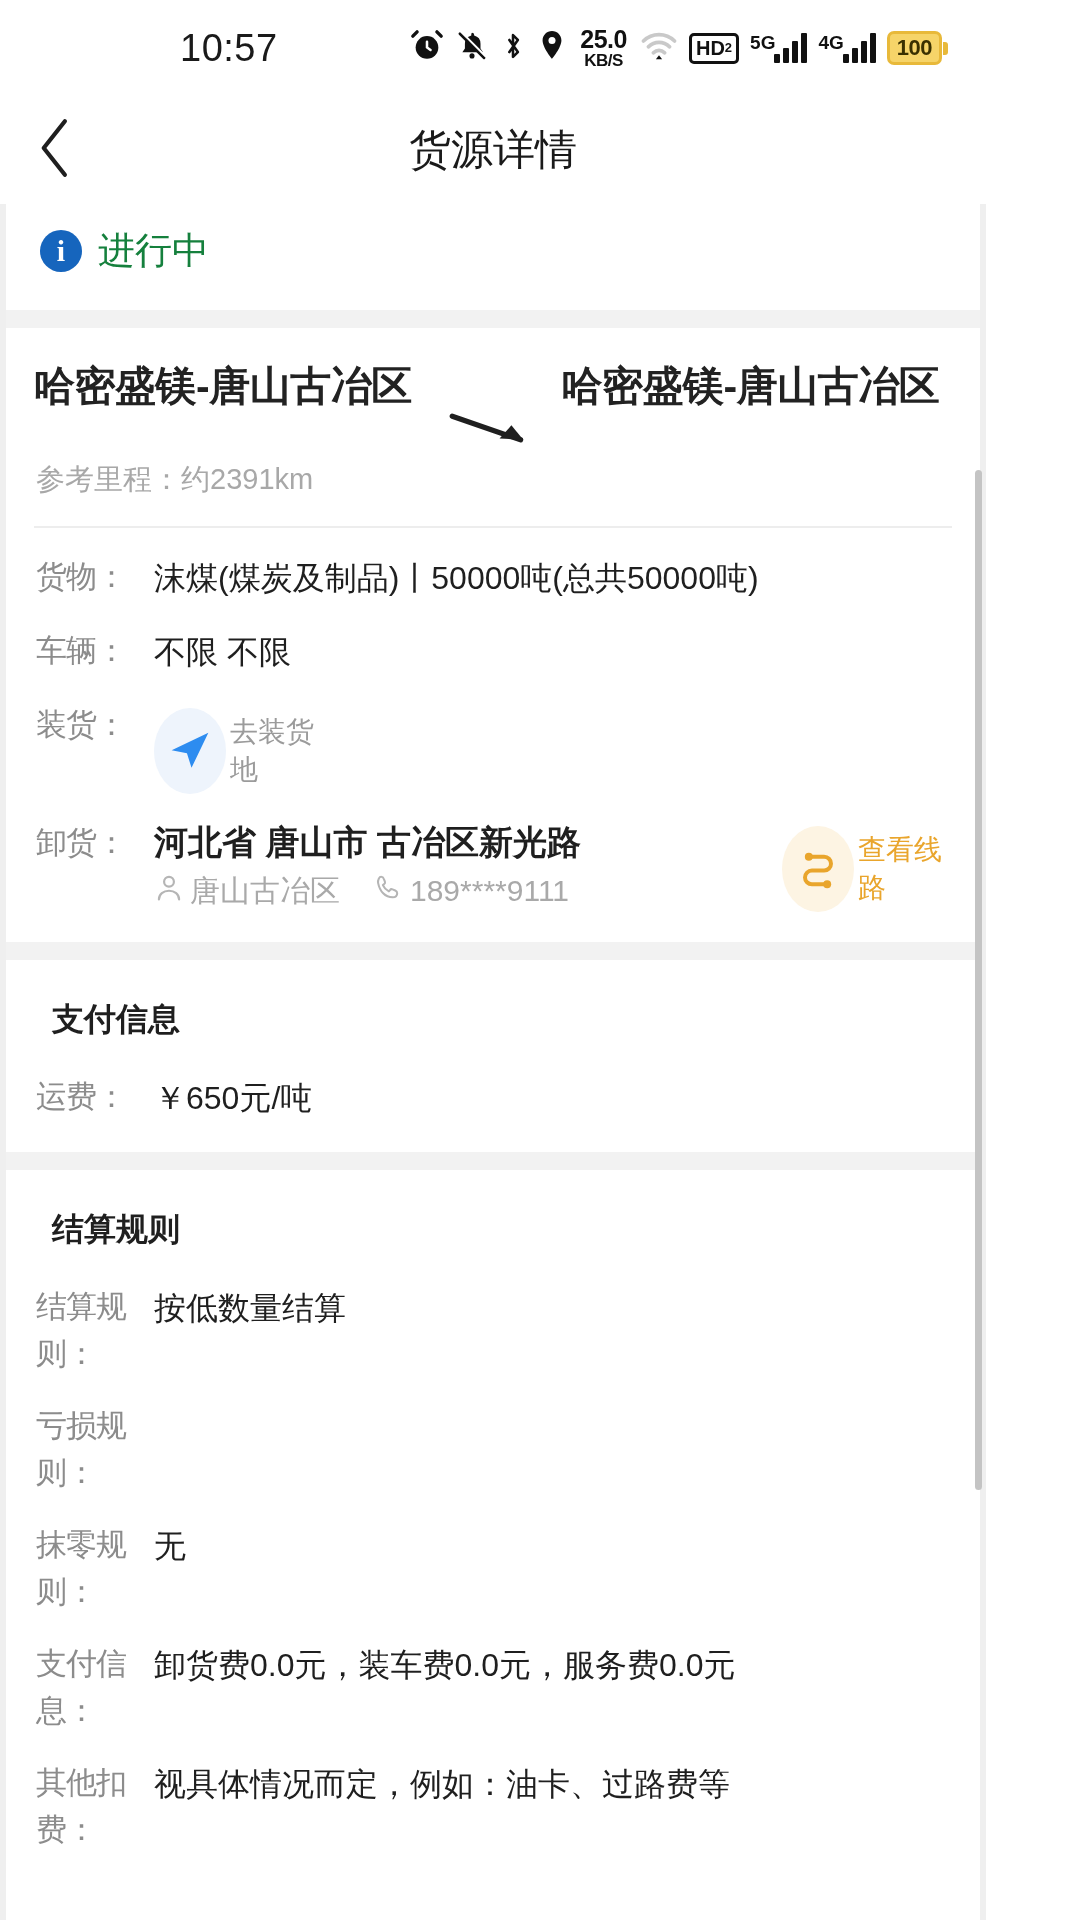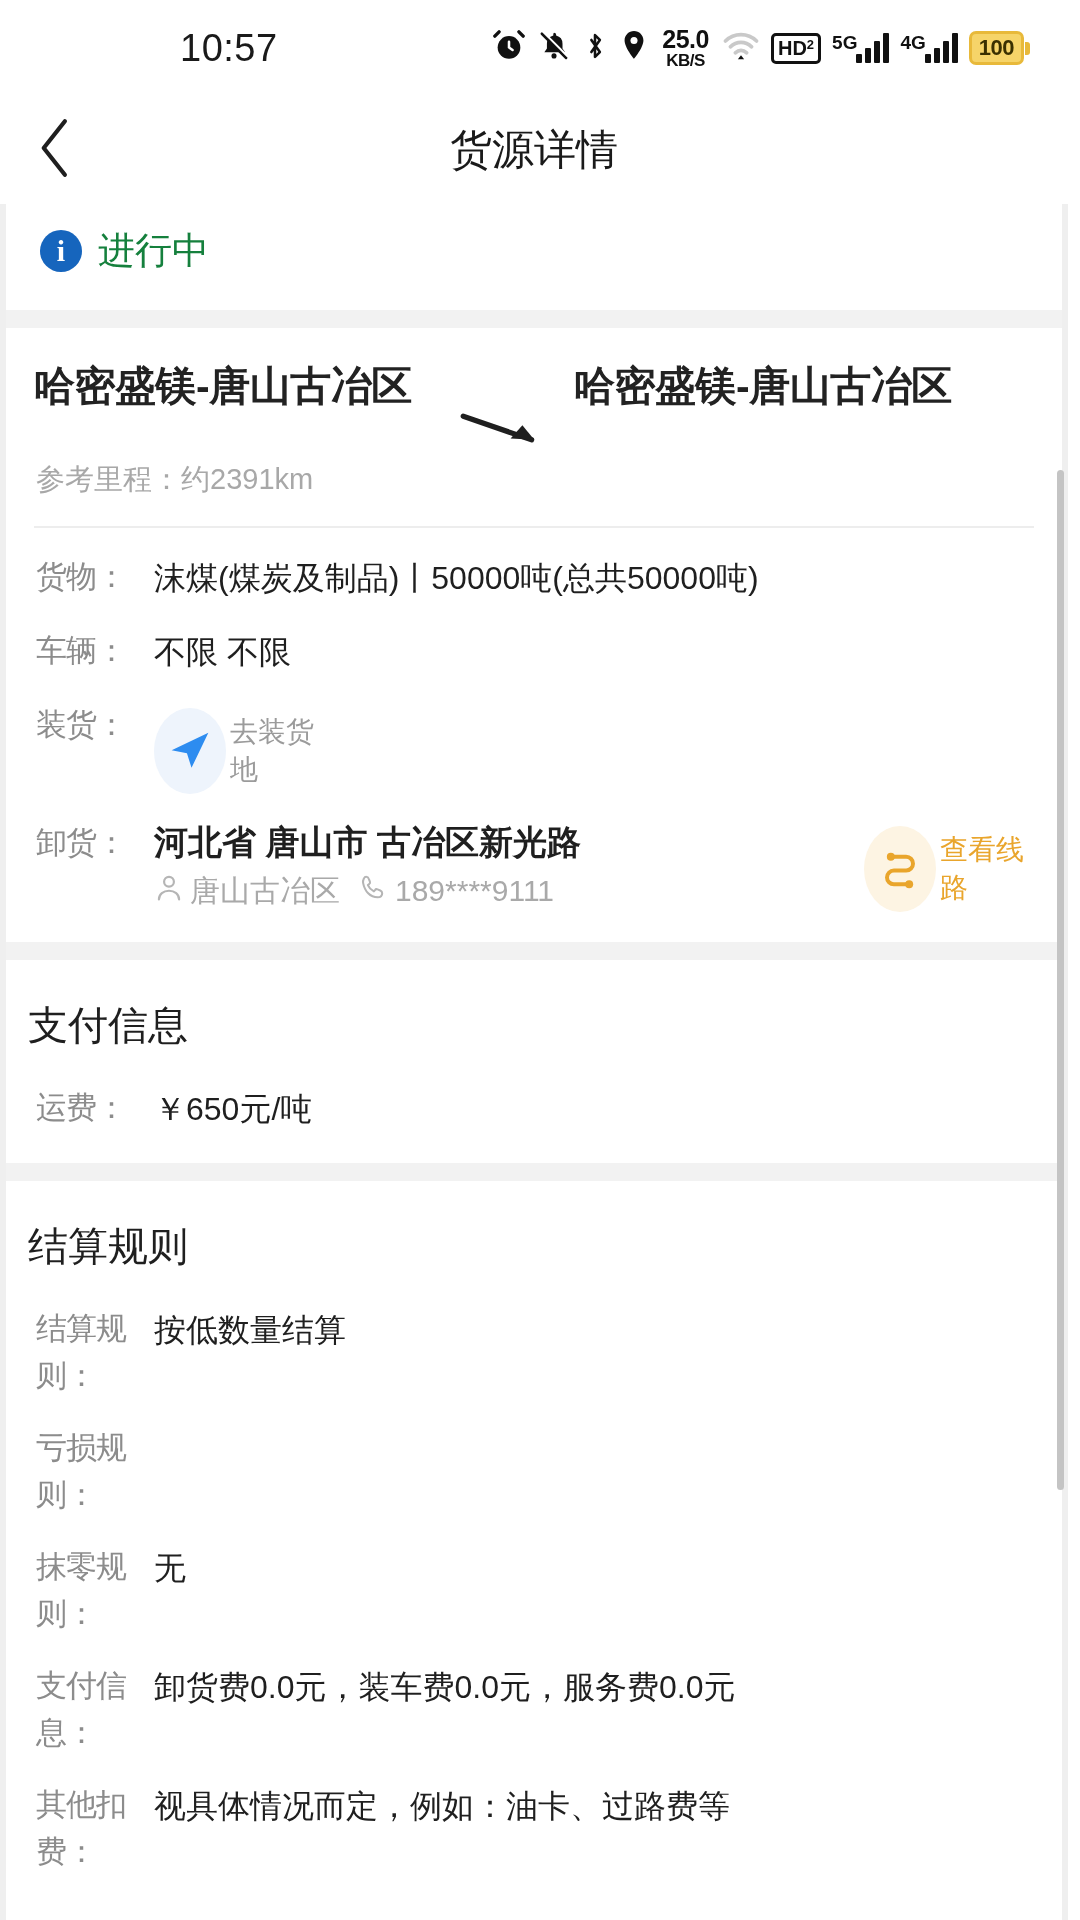--- a/index.html
+++ b/index.html
@@ -4,21 +4,21 @@
 <style>
   * { box-sizing: border-box; margin: 0; padding: 0; }
   html, body {
     width: 1080px; height: 1920px;
     background: #ffffff;
     font-family: "Liberation Sans", "DejaVu Sans", sans-serif;
     overflow: hidden;
   }
   .phone {
     position: relative;
-    width: 1068px; height: 1920px;
+    width: 986px; height: 1920px;
     background: #f4f4f4;
     display: flex; flex-direction: column;
   }
 
   
   .statusbar {
     height: 96px;
     background: #ffffff;
     display: flex; align-items: center;
     padding: 0 38px 0 0;
@@ -38,21 +38,21 @@
   .netspeed {
     display: flex; flex-direction: column; align-items: center;
     line-height: 1; margin: 8px 2px;
   }
   .netspeed .n1 { font-size: 25px; font-weight: 600; color: #111; letter-spacing: -.5px;}
   .netspeed .n2 { font-size: 17px; font-weight: 700; color: #111; letter-spacing: -.5px;}
   .hdicon {
     border: 3px solid #111; border-radius: 5px;
     font-size: 20px; font-weight: 700; color: #111;
     padding: 2px 4px 3px 4px; line-height: 1;
-    display: flex; align-items: flex-start;
+    display: flex; align-items: center;
   }
   .hdicon sub { font-size: 13px; }
   .sigwrap { display: flex; align-items: flex-end; gap: 0; }
   .sigwrap .lbl {
     font-size: 19px; font-weight: 700; color: #111; line-height: 1;
     margin-right: -1px; align-self: flex-start;
   }
   .bars { display: flex; align-items: flex-end; gap: 3px; height: 30px; }
   .bars i { display: block; width: 6px; background: #111; border-radius: 1px; }
   .bars i:nth-child(1) { height: 9px; }
@@ -137,41 +137,41 @@
     line-height: 1.5; letter-spacing: -1px;
   }
   .row .val {
     font-size: 32px; color: #1f1f1f; line-height: 1.5; flex: 1 1 auto;
   }
   .row .val.strong { font-weight: 700; font-size: 34px; line-height: 1.32; }
   .sub {
     font-size: 30px; color: #a9a9a9; display: flex; align-items: center;
     gap: 6px; margin-top: 6px;
   }
-  .sub.inline { display: flex; gap: 19px; }
+  .sub.inline { display: flex; gap: 34px; }
   .sub .part { display: flex; align-items: center; gap: 6px; }
 
   .action-col {
     width: 170px; flex: 0 0 auto;
     display: flex; flex-direction: row; align-items: center;
     padding-top: 6px; gap: 4px;
   }
   .action-col .txt { font-size: 28px; color: #9b9b9b; }
   .action-col .txt.gold { color: #e9a52c; }
   .badge-circle {
     width: 86px; height: 86px; border-radius: 50%;
     background: #eef4fc;
     display: flex; align-items: center; justify-content: center;
   }
   .badge-circle.gold { background: #fdf4e3; }
 
   
   .section-title {
-    font-size: 40px; font-weight: 400; color: #1f1f1f;
-    padding: 38px 36px 6px 28px;
+    font-size: 32px; font-weight: 700; color: #1f1f1f;
+    padding: 38px 36px 6px 52px;
   }
   .price { color: #ec5f5b; font-size: 34px; }
 
   
   .spacer { flex: 1 1 auto; background: #fff; }
 
   
   .scrollbar {
     position: absolute; right: 4px; top: 470px;
     width: 7px; height: 1020px; border-radius: 4px;

